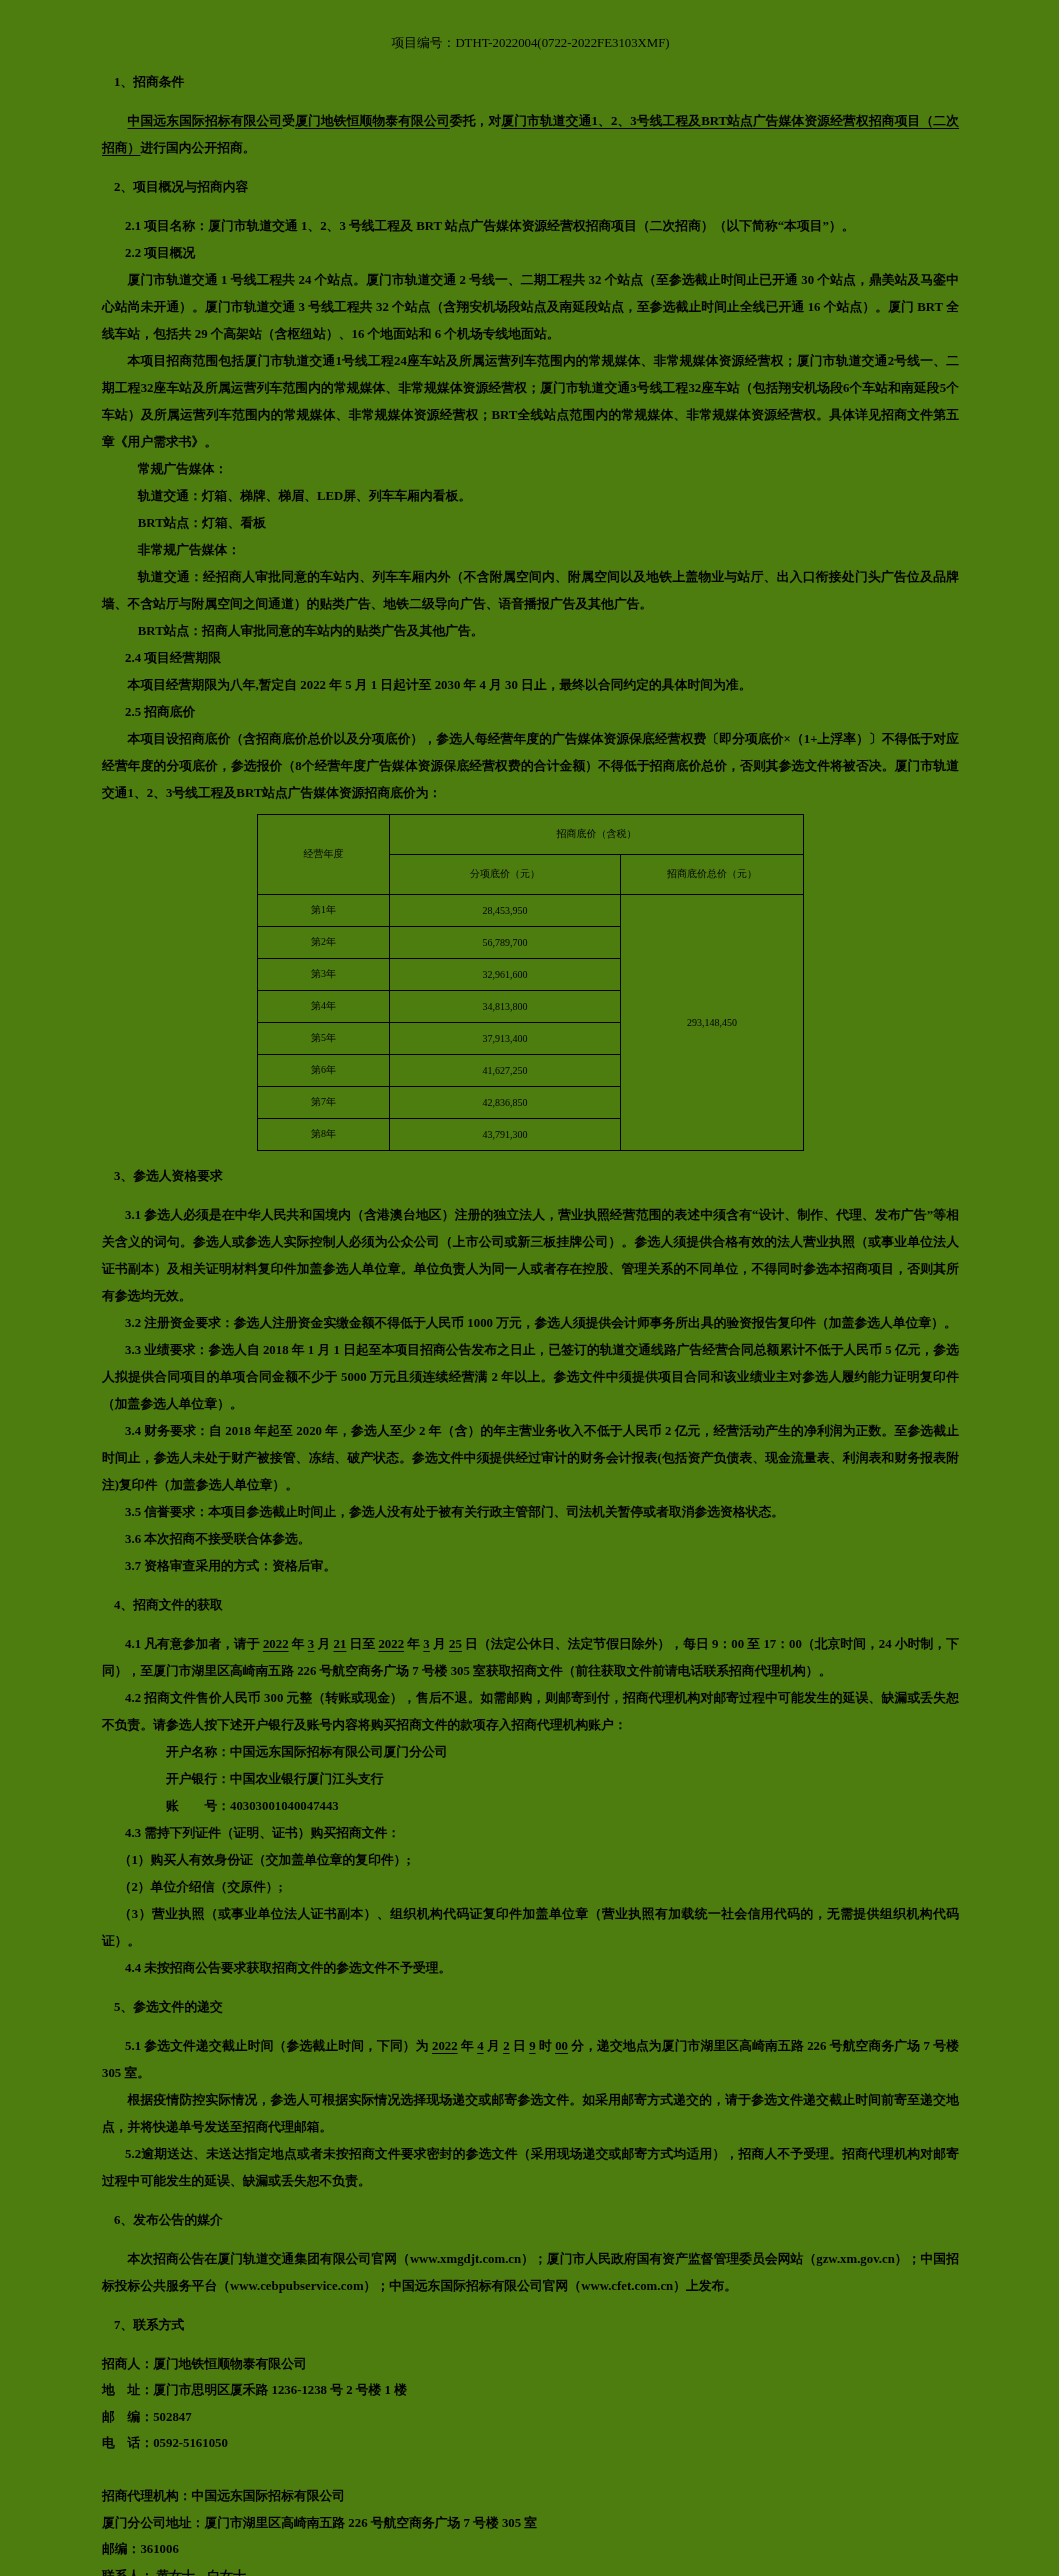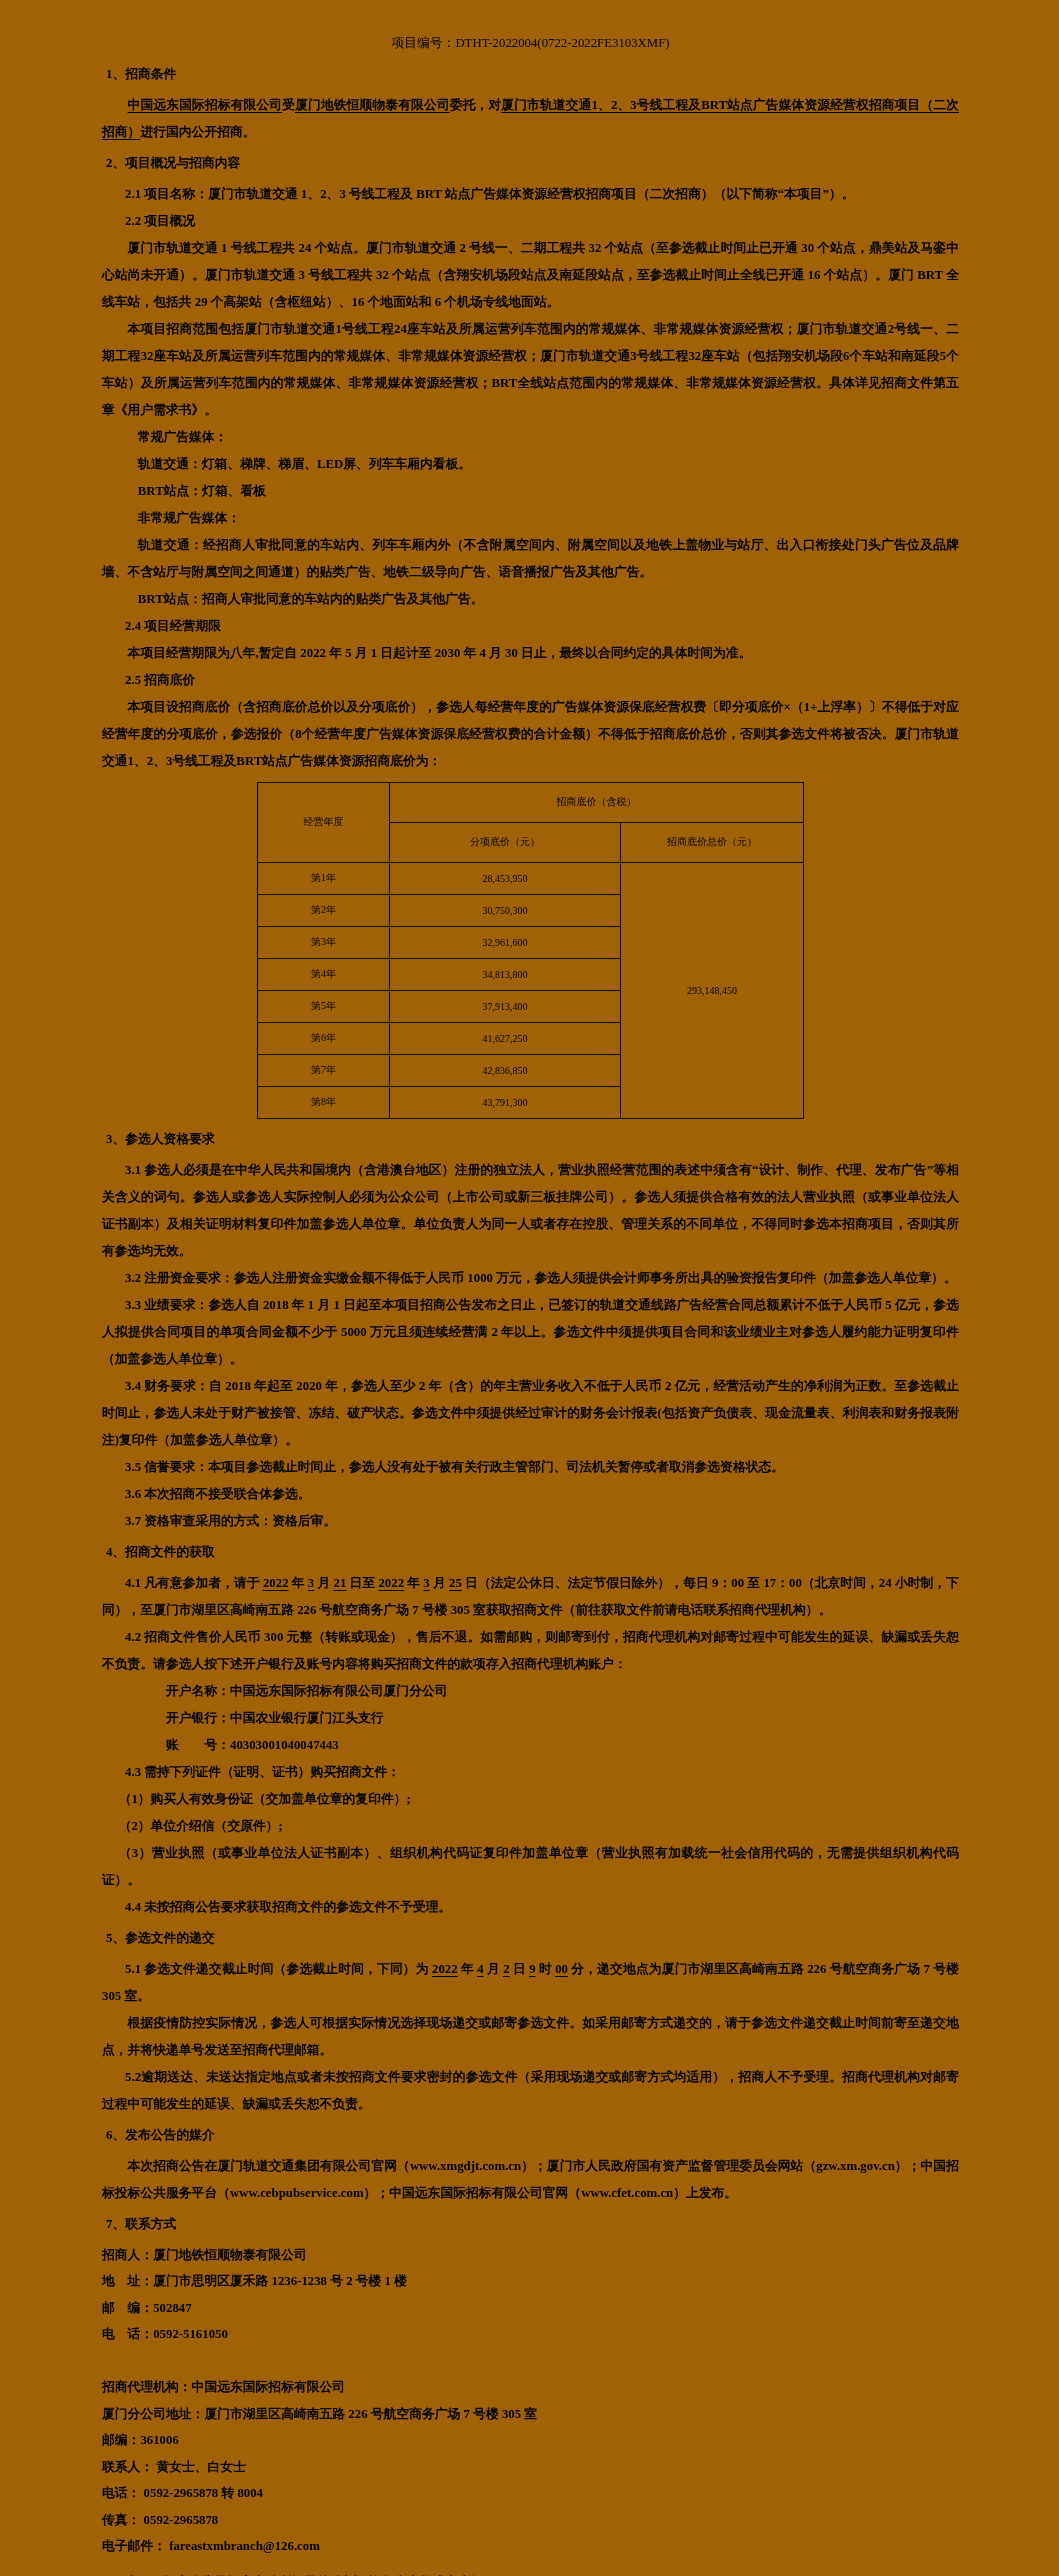--- a/index.html
+++ b/index.html
@@ -1,24 +1,24 @@
 <!DOCTYPE html>
 <html style="font-size:14px"><head>
 <meta charset="utf-8">
 <style>
   html,body { margin:0; padding:0; background:#ffffff; }
   .page {
     width:1060px; height:2576px; box-sizing:border-box;
     margin:0; padding:30px 101px 0 102px;
-    background:#a16207; color:#000;
+    background:#4d7c0f; color:#000;
     font-family:"Liberation Serif","DejaVu Serif",serif;
     font-size:12.8px; overflow:hidden;
   }
   .projno { text-align:center; line-height:26.5px; margin:0 0 3.5px 0; font-size:12.8px; }
-  .sec-h  { font-weight:bold; line-height:27px; margin:4px; text-align:justify; }
+  .sec-h  { font-weight:bold; line-height:27px; margin:12px; text-align:justify; }
   .p      { line-height:27px; margin:0; text-align:justify; text-indent:2em;font-weight:bold; }
   .p.sub  { text-indent:1.8em; }
   .p.media{ text-indent:2.8em; }
   .p.bank { text-indent:5em; }
   .p.item { text-indent:1.3em; }
   .p.plain{ text-indent:0; }
   .u      { text-decoration:underline; text-underline-offset:2.6px; }
   table.tbl { border-collapse:collapse; margin:7px auto; table-layout:fixed; }
   table.tbl td { border:0.9px solid #000; text-align:center; vertical-align:middle;
                  font-size:10px; padding:0 3.5px; }
@@ -65,21 +65,21 @@
       <td class="c2">分项底价（元）</td>
       <td class="c3">招商底价总价（元）</td>
     </tr>
     <tr class="drow">
       <td>第1年</td>
       <td>28,453,950</td>
       <td rowspan="8">293,148,450</td>
     </tr>
     <tr class="drow">
       <td>第2年</td>
-      <td>30,750,300</td>
+      <td>56,789,700</td>
     </tr>
     <tr class="drow">
       <td>第3年</td>
       <td>32,961,600</td>
     </tr>
     <tr class="drow">
       <td>第4年</td>
       <td>34,813,800</td>
     </tr>
     <tr class="drow">

